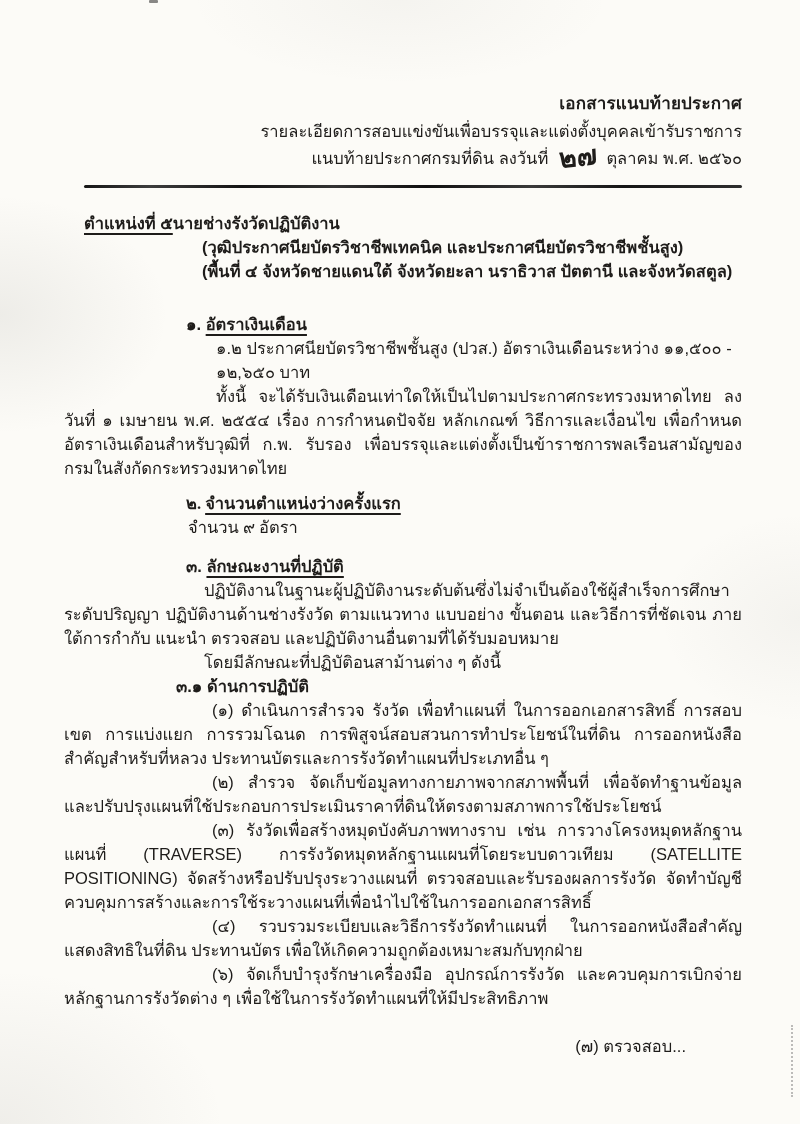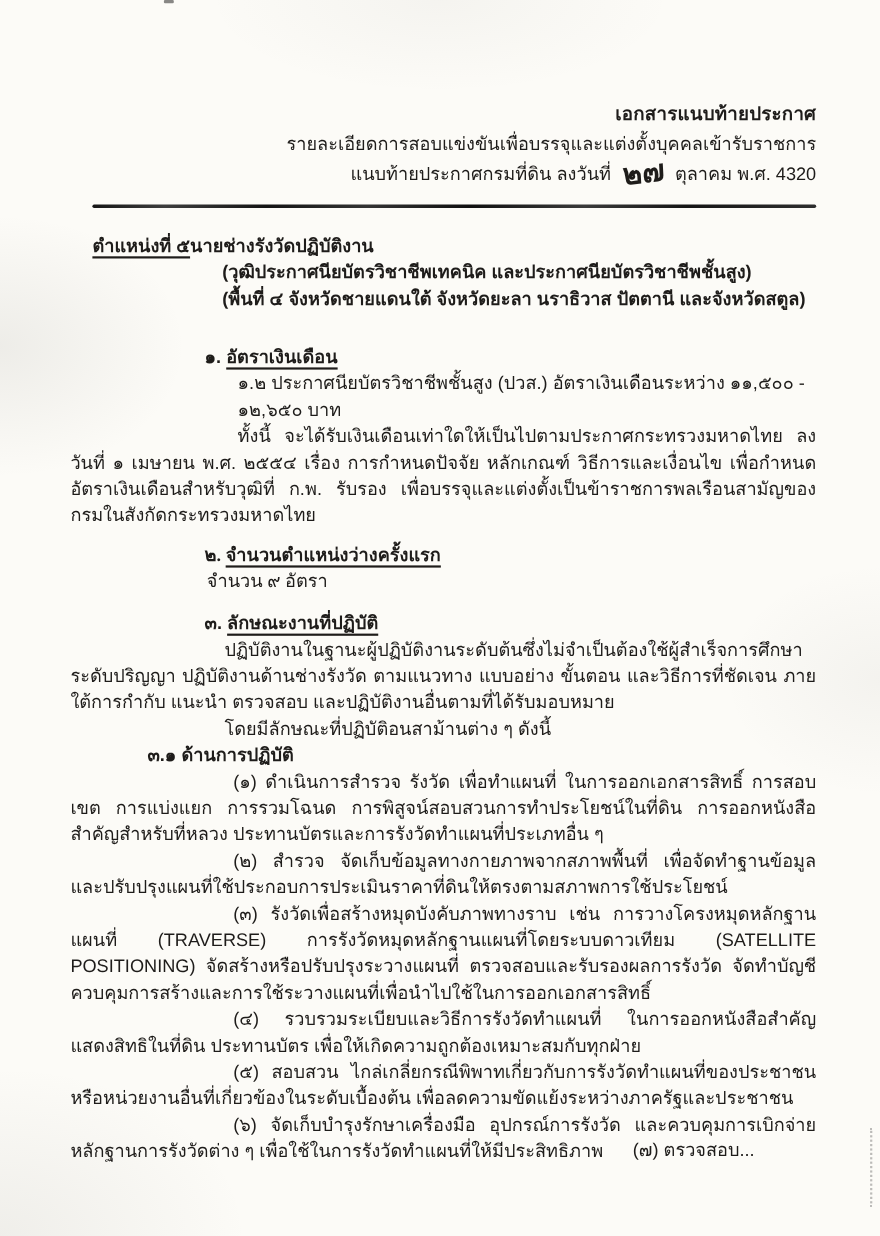--- a/index.html
+++ b/index.html
@@ -48,21 +48,21 @@
   .sec1 { margin-top:29px; }
   .sub-item { margin-left:152px; }
   .note { text-indent:152px; text-align:justify; }
 
   .sec2 { margin-top:12px;font-family:Liberation Serif, serif; }
   .sec2-body { margin-left:124px; }
 
   .sec3 { margin-top:14px; }
   .intro { text-indent:140px; text-align:justify; }
   .lead { margin-left:140px; }
-  .sub-head { margin-left:70px; font-weight:700; }
+  .sub-head { margin-left:112px; font-weight:700; }
   .duty { text-indent:148px; text-align:justify; }
 
   .footer-note { position:absolute; top:1034px; right:114px; }
 
   .edge-artifact {
     position:absolute; right:7px; top:1025px; height:72px; width:0;
     border-left:2px dotted rgba(70,70,70,0.35);
   }
   .scan-speck { position:absolute; left:149px; top:0; width:9px; height:3px; background:rgba(40,40,40,0.55); border-radius:1px; }
 </style>
@@ -72,21 +72,21 @@
 <div class="page">
   <div class="scan-speck"></div>
 
   <div class="content">
 
     <div class="doc-label">เอกสารแนบท้ายประกาศ</div>
 
     <div class="title-line t1">รายละเอียดการสอบแข่งขันเพื่อบรรจุและแต่งตั้งบุคคลเข้ารับราชการ</div>
 
     <div class="title-line t2">
-      <span>แนบท้ายประกาศกรมที่ดิน  ลงวันที่</span><span class="hand">๒๗</span><span>ตุลาคม พ.ศ. 4320</span>
+      <span>แนบท้ายประกาศกรมที่ดิน  ลงวันที่</span><span class="hand">๒๗</span><span>ตุลาคม พ.ศ. ๒๕๖๐</span>
     </div>
 
     <div class="rule"></div>
 
     <div class="pos-block">
       <div class="pos-row">
         <span class="u">ตำแหน่งที่ ๕</span>
         <span>นายช่างรังวัดปฏิบัติงาน</span>
       </div>
       <div class="pos-line">(วุฒิประกาศนียบัตรวิชาชีพเทคนิค และประกาศนียบัตรวิชาชีพชั้นสูง)</div>
@@ -115,21 +115,20 @@
         <span class="sec-num">๓.</span>
         <span class="sec-title">ลักษณะงานที่ปฏิบัติ</span>
       </div>
       <p class="intro">ปฏิบัติงานในฐานะผู้ปฏิบัติงานระดับต้นซึ่งไม่จำเป็นต้องใช้ผู้สำเร็จการศึกษาระดับปริญญา ปฏิบัติงานด้านช่างรังวัด ตามแนวทาง แบบอย่าง ขั้นตอน และวิธีการที่ชัดเจน ภายใต้การกำกับ แนะนำ ตรวจสอบ และปฏิบัติงานอื่นตามที่ได้รับมอบหมาย</p>
       <p class="lead">โดยมีลักษณะที่ปฏิบัติอนสาม้านต่าง ๆ ดังนี้</p>
       <p class="sub-head">๓.๑  ด้านการปฏิบัติ</p>
       <p class="duty">(๑) ดำเนินการสำรวจ รังวัด เพื่อทำแผนที่ ในการออกเอกสารสิทธิ์ การสอบเขต การแบ่งแยก การรวมโฉนด การพิสูจน์สอบสวนการทำประโยชน์ในที่ดิน การออกหนังสือสำคัญสำหรับที่หลวง ประทานบัตรและการรังวัดทำแผนที่ประเภทอื่น ๆ</p>
       <p class="duty">(๒) สำรวจ จัดเก็บข้อมูลทางกายภาพจากสภาพพื้นที่ เพื่อจัดทำฐานข้อมูลและปรับปรุงแผนที่ใช้ประกอบการประเมินราคาที่ดินให้ตรงตามสภาพการใช้ประโยชน์</p>
       <p class="duty">(๓) รังวัดเพื่อสร้างหมุดบังคับภาพทางราบ เช่น การวางโครงหมุดหลักฐานแผนที่ (TRAVERSE) การรังวัดหมุดหลักฐานแผนที่โดยระบบดาวเทียม (SATELLITE POSITIONING) จัดสร้างหรือปรับปรุงระวางแผนที่ ตรวจสอบและรับรองผลการรังวัด จัดทำบัญชีควบคุมการสร้างและการใช้ระวางแผนที่เพื่อนำไปใช้ในการออกเอกสารสิทธิ์</p>
       <p class="duty">(๔) รวบรวมระเบียบและวิธีการรังวัดทำแผนที่ ในการออกหนังสือสำคัญแสดงสิทธิในที่ดิน ประทานบัตร เพื่อให้เกิดความถูกต้องเหมาะสมกับทุกฝ่าย</p>
-      <p class="duty">(๕) สอบสวน ไกล่เกลี่ยกรณีพิพาทเกี่ยวกับการรังวัดทำแผนที่ของประชาชน หรือหน่วยงานอื่นที่เกี่ยวข้องในระดับเบื้องต้น เพื่อลดความขัดแย้งระหว่างภาครัฐและประชาชน</p>
       <p class="duty">(๖) จัดเก็บบำรุงรักษาเครื่องมือ อุปกรณ์การรังวัด และควบคุมการเบิกจ่ายหลักฐานการรังวัดต่าง ๆ เพื่อใช้ในการรังวัดทำแผนที่ให้มีประสิทธิภาพ</p>
     </div>
 
   </div>
 
   <div class="footer-note">(๗) ตรวจสอบ...</div>
   <div class="edge-artifact"></div>
 </div>
 
 </body></html>

